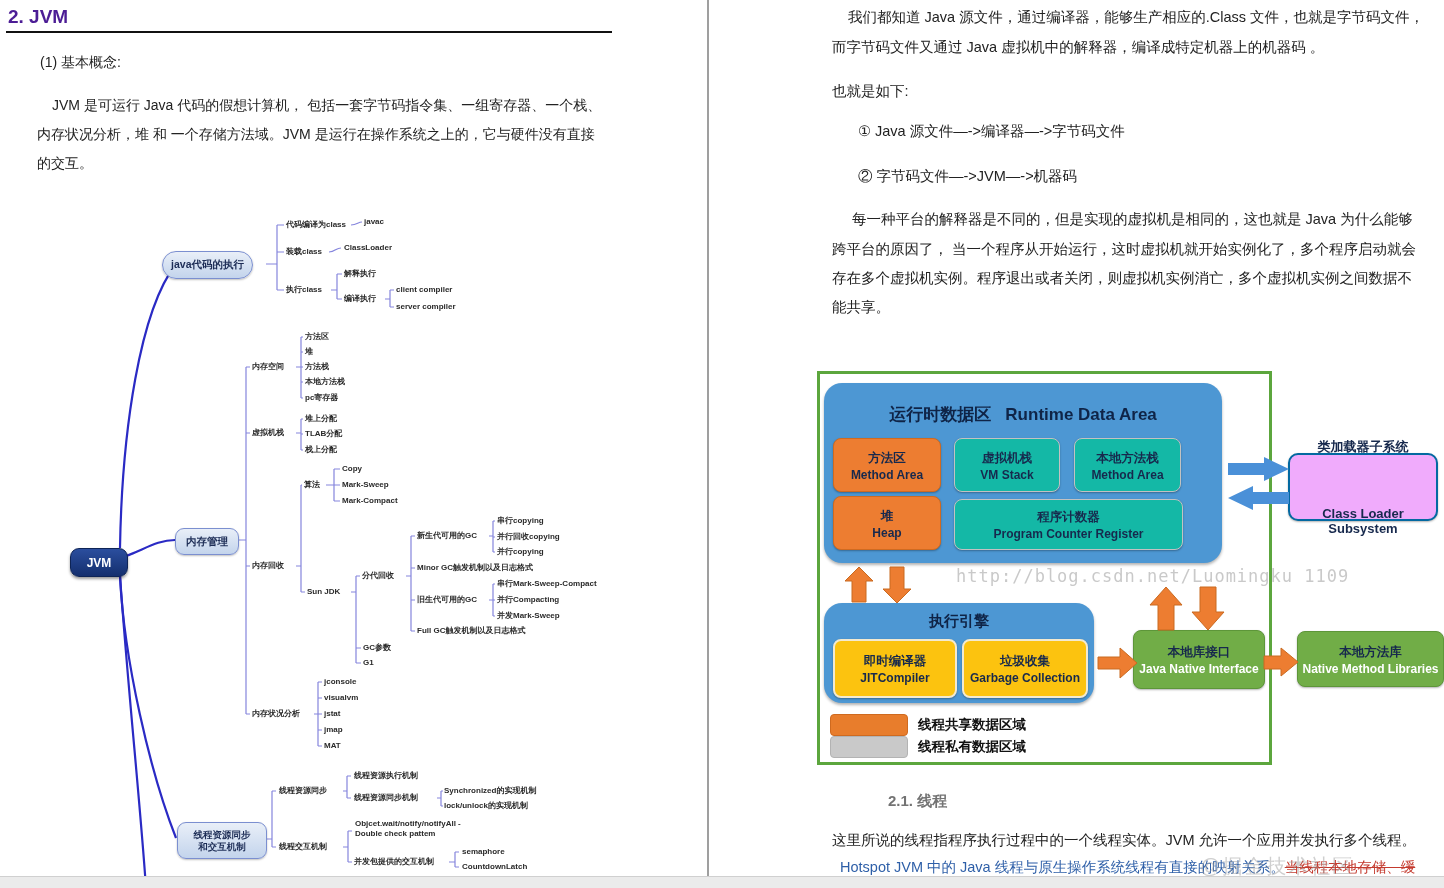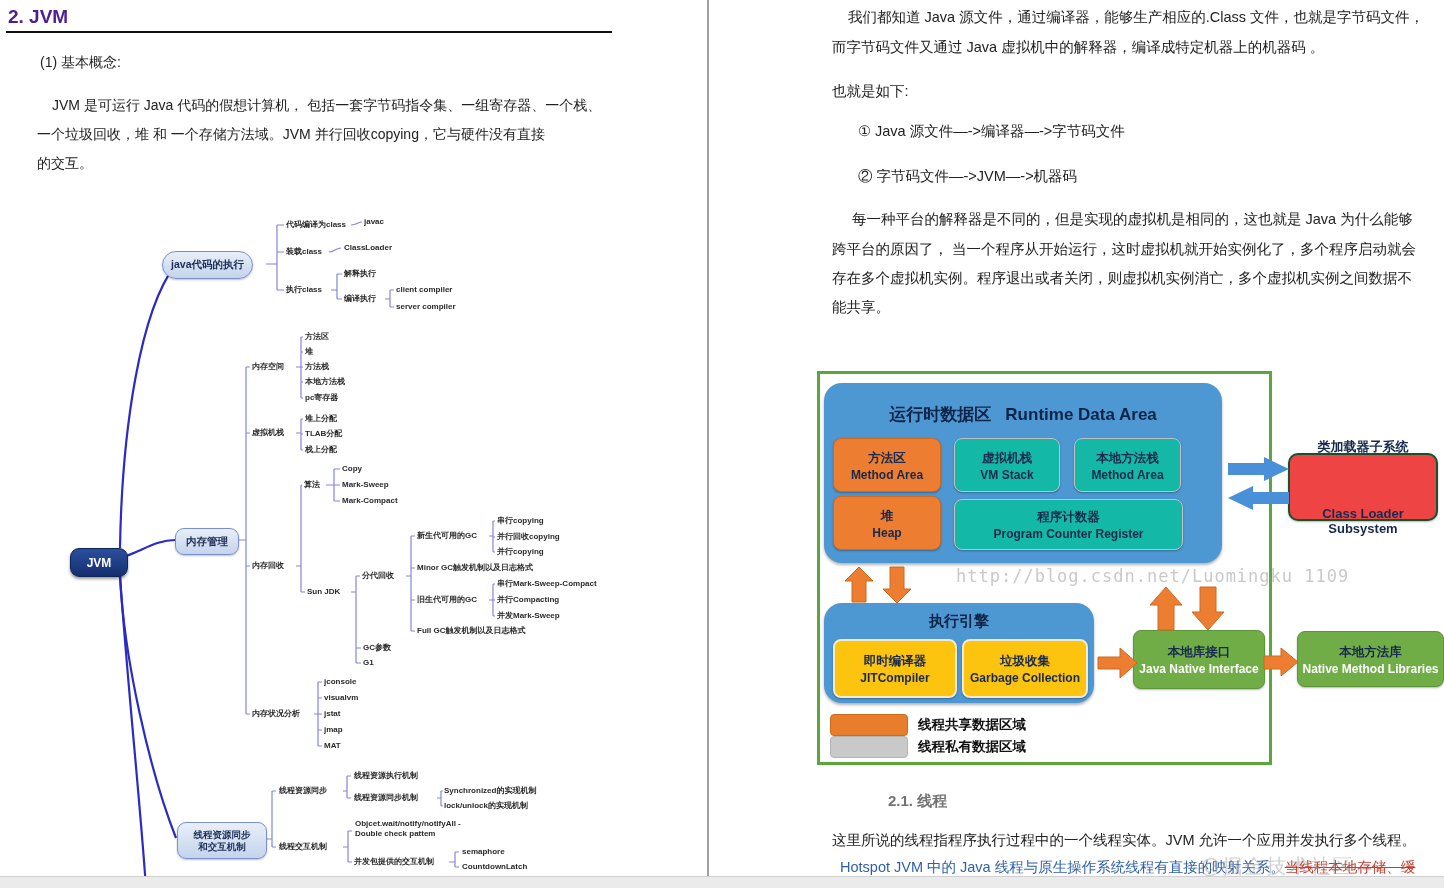--- a/index.html
+++ b/index.html
@@ -34,40 +34,40 @@
   .pane-title{position:absolute;font-weight:bold;color:#0f2447;text-align:center;}
   .dbox{position:absolute;display:flex;flex-direction:column;align-items:center;justify-content:center;
       text-align:center;font-weight:bold;border-radius:8px;box-shadow:0 1px 2px rgba(0,0,0,.3);}
   .dbox .zh{font-size:12.5px;color:#17294d;line-height:1.6;}
   .dbox .en{font-size:12px;color:#17294d;line-height:1.2;}
   .orange-box{background:#ed7d31;border:1px solid #d06a20;}
   .gray-box{background:#14b8a6;border:1px solid #c2c2c2;}
   .yellow-box{background:#fcc30f;border:2px solid #f3ead0;}
   .green-box{background:#71ad47;border:1px solid #5d9639;}
   .green-box .en{color:#fff;}
-  .cream-box{background:#ef4444;border:2px solid #14532d;border-radius:10px;gap:48px;}
+  .cream-box{background:#f0abfc;border:2px solid #0369a1;border-radius:10px;gap:48px;}
   .cream-box .zh,.cream-box .en{font-size:13px;color:#17294d;}
   .legend-swatch{position:absolute;border-radius:4px;}
   .legend-label{position:absolute;font-size:13.5px;font-weight:bold;color:#111;}
   .wm1{position:absolute;font-family:"DejaVu Sans Mono",monospace;font-size:17px;
        color:rgba(165,165,165,0.6);letter-spacing:1px;}
   .divider{position:absolute;left:707px;top:0;width:2px;height:878px;background:#9f9f9f;}
   .bottombar{position:absolute;left:0;top:876px;width:1444px;height:12px;background:#ebebeb;
        border-top:1px solid #d0d0d0;}
 </style>
 </head>
 <body>
 
 <div id="screen">
 
   <div class="abs h1" style="left:8px;top:6px;">2. JVM</div>
   <div class="rule" style="left:6px;top:31px;width:606px;"></div>
   <div class="abs body-t" style="left:40px;top:54px;">(1) 基本概念:</div>
   <div class="abs body-t" style="left:52px;top:97px;">JVM 是可运行 Java 代码的假想计算机， 包括一套字节码指令集、一组寄存器、一个栈、</div>
-  <div class="abs body-t" style="left:37px;top:126px;">一个垃圾回收，堆 和 一个存储方法域。JVM 并行回收copying，它与硬件没有直接</div>
+  <div class="abs body-t" style="left:37px;top:126px;">内存状况分析，堆 和 一个存储方法域。JVM 是运行在操作系统之上的，它与硬件没有直接</div>
   <div class="abs body-t" style="left:37px;top:155px;">的交互。</div>
 
   <svg class="lines" style="left:0;top:0;" width="707" height="888" viewBox="0 0 707 888">
     <g stroke="#2a2ac4" stroke-width="2.2" fill="none">
       <path d="M176,264 C140,310 122,430 120,548"></path>
       <path d="M120,576 C124,660 150,772 176,838"></path>
       <path d="M120,576 C128,690 140,800 146,888"></path>
       <path d="M126,556 C145,549 158,540 175,540"></path>
     </g>
     <g stroke="#8585dd" stroke-width="1.2" fill="none">

